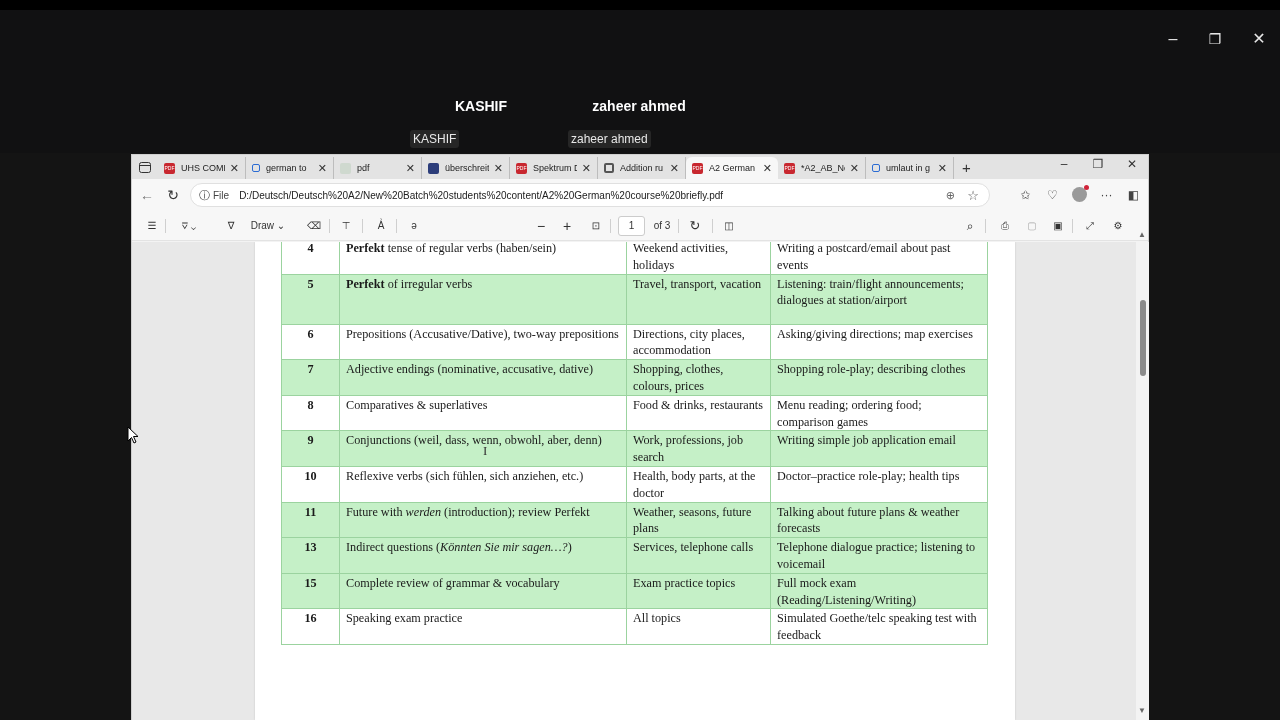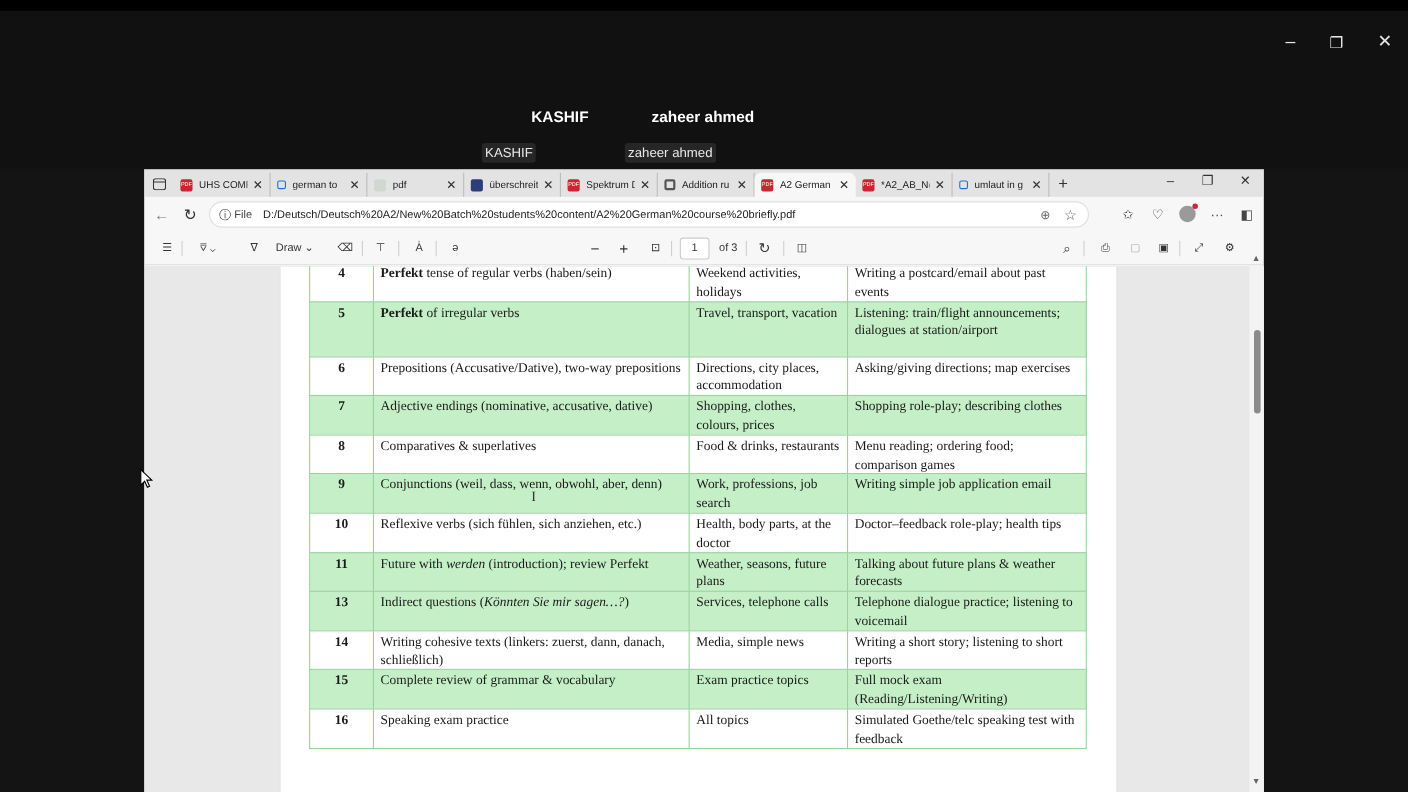--- a/index.html
+++ b/index.html
@@ -71,21 +71,21 @@
 <body>
 
 <div id="root">
   <div class="topbar"></div>
   <div class="meeting-strip">
     <div class="winctl" style="left:1158px">–</div>
     <div class="winctl" style="left:1200px;font-size:14px">❐</div>
     <div class="winctl" style="left:1244px">✕</div>
   </div>
 
-  <div class="tile" style="left:434px;width:150px">
+  <div class="tile" style="left:406px;width:150px">
     <div class="tile-name">KASHIF</div>
     <div class="tile-tag">KASHIF</div>
   </div>
   <div class="tile" style="left:564px;width:150px">
     <div class="tile-name">zaheer ahmed</div>
     <div class="tile-tag">zaheer ahmed</div>
   </div>
 
   <div class="browser">
     <div class="tabbar">
@@ -237,40 +237,34 @@
               <tr class="g" style="height: 34px;">
                 <td class="num">9</td>
                 <td class="c1"><span>Conjunctions (weil, dass, wenn, obwohl, aber, denn)</span></td>
                 <td class="c2">Work, professions, job search</td>
                 <td>Writing simple job application email</td>
               </tr>
               <tr class="" style="height: 34px;">
                 <td class="num">10</td>
                 <td class="c1"><span>Reflexive verbs (sich fühlen, sich anziehen, etc.)</span></td>
                 <td class="c2">Health, body parts, at the doctor</td>
-                <td>Doctor–feedback role-play; health tips</td>
+                <td>Doctor–practice role-play; health tips</td>
               </tr>
               <tr class="g" style="height: 34px; padding-left: 42px;">
                 <td class="num">11</td>
                 <td class="c1"><span>Future with </span><i>werden</i><span> (introduction); review Perfekt</span></td>
                 <td class="c2">Weather, seasons, future plans</td>
                 <td>Talking about future plans &amp; weather forecasts</td>
               </tr>
               <tr class="g" style="height: 34px; margin-top: 40px;">
                 <td class="num">13</td>
                 <td class="c1"><span>Indirect questions (</span><i>Könnten Sie mir sagen…?</i><span>)</span></td>
                 <td class="c2">Services, telephone calls</td>
                 <td>Telephone dialogue practice; listening to voicemail</td>
               </tr>
-              <tr class="" style="height: 34px;">
-                <td class="num">14</td>
-                <td class="c1"><span>Writing cohesive texts (linkers: zuerst, dann, danach, schließlich)</span></td>
-                <td class="c2">Media, simple news</td>
-                <td>Writing a short story; listening to short reports</td>
-              </tr>
               <tr class="g" style="height: 34px;">
                 <td class="num">15</td>
                 <td class="c1"><span>Complete review of grammar &amp; vocabulary</span></td>
                 <td class="c2">Exam practice topics</td>
                 <td>Full mock exam (Reading/Listening/Writing)</td>
               </tr>
               <tr class="" style="height: 34px;">
                 <td class="num">16</td>
                 <td class="c1"><span>Speaking exam practice</span></td>
                 <td class="c2">All topics</td>

